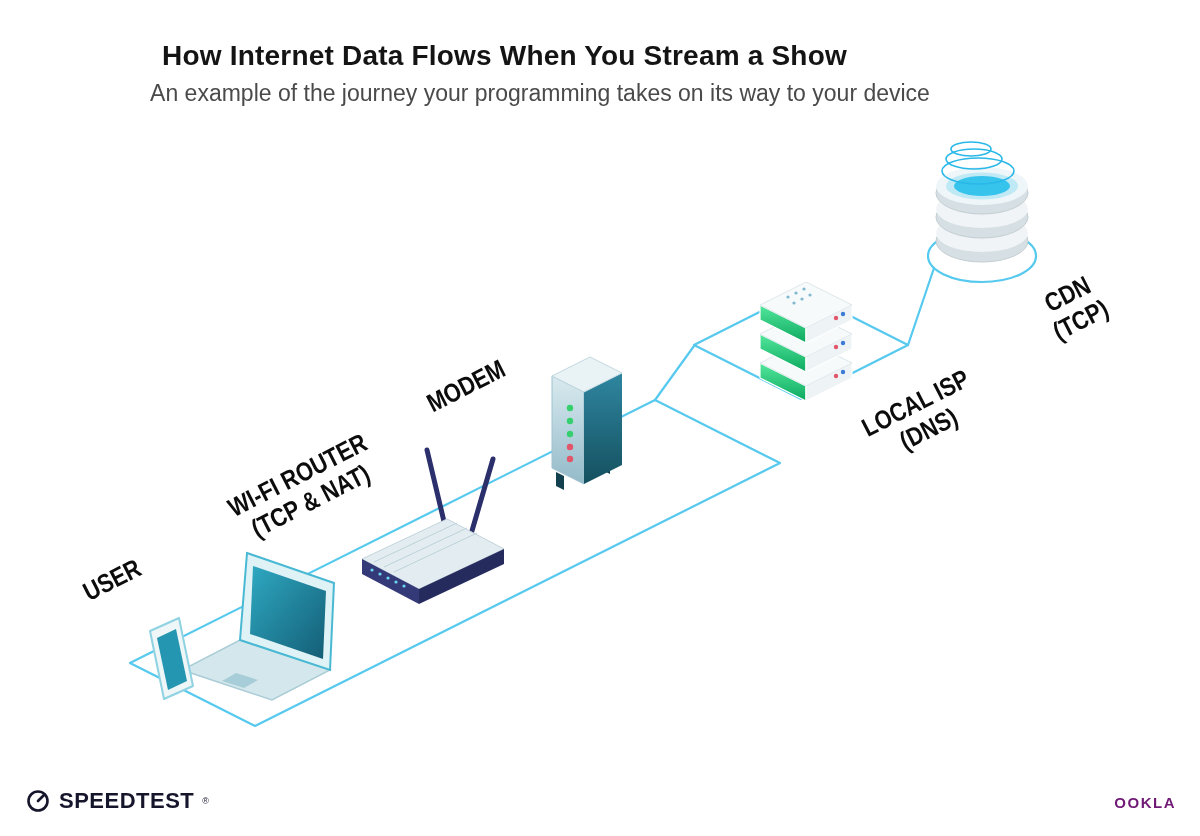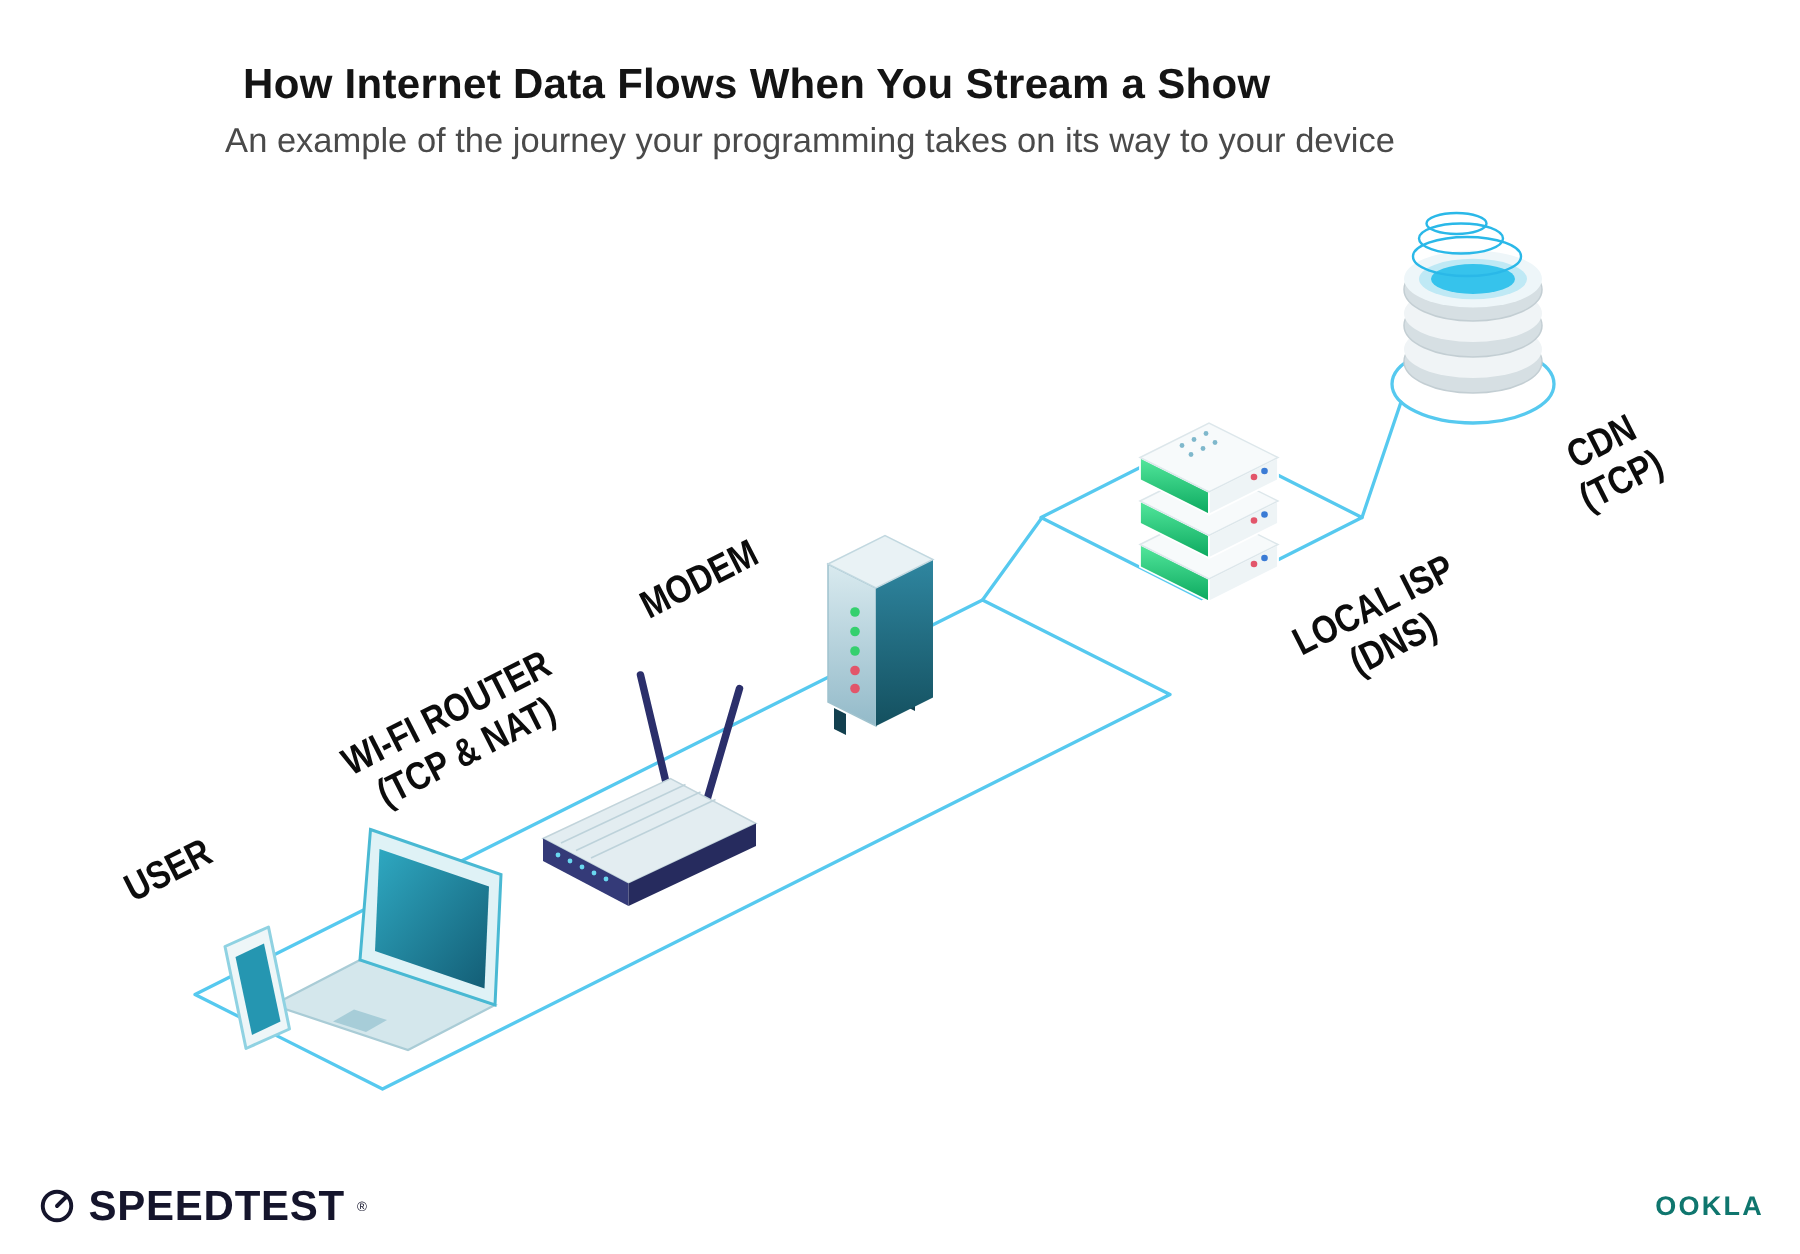--- a/index.html
+++ b/index.html
@@ -24,25 +24,25 @@
   }
   .label-user{left:112px;top:580px;}
   .label-router{left:304px;top:488px;}
   .label-modem{left:466px;top:386px;}
   .label-isp{left:922px;top:416px;}
   .label-cdn{left:1074px;top:307px;}
   .footer-left{
     position:absolute;left:25px;top:788px;display:flex;align-items:center;gap:8px;
     color:#15152c;
   }
-  .footer-left .wordmark{font-size:28px;font-weight:700;letter-spacing:0.5px;text-align:right;}
+  .footer-left .wordmark{font-size:22px;font-weight:700;letter-spacing:0.5px;text-align:right;}
   .footer-left sup{font-size:9px;vertical-align:super;}
   .footer-right{
     position:absolute;right:24px;top:794px;
-    font-size:18px;font-weight:600;letter-spacing:1.5px;color:#0f766e;
+    font-size:15px;font-weight:600;letter-spacing:1.5px;color:#701a75;
   }
 </style>
 </head>
 <body>
 
 <div class="title">How Internet Data Flows When You Stream a Show</div>
 <div class="subtitle">An example of the journey your programming takes on its way to your device</div>
 
 <svg class="diagram" width="1200" height="836" viewBox="0 0 1200 836">
   <defs>

